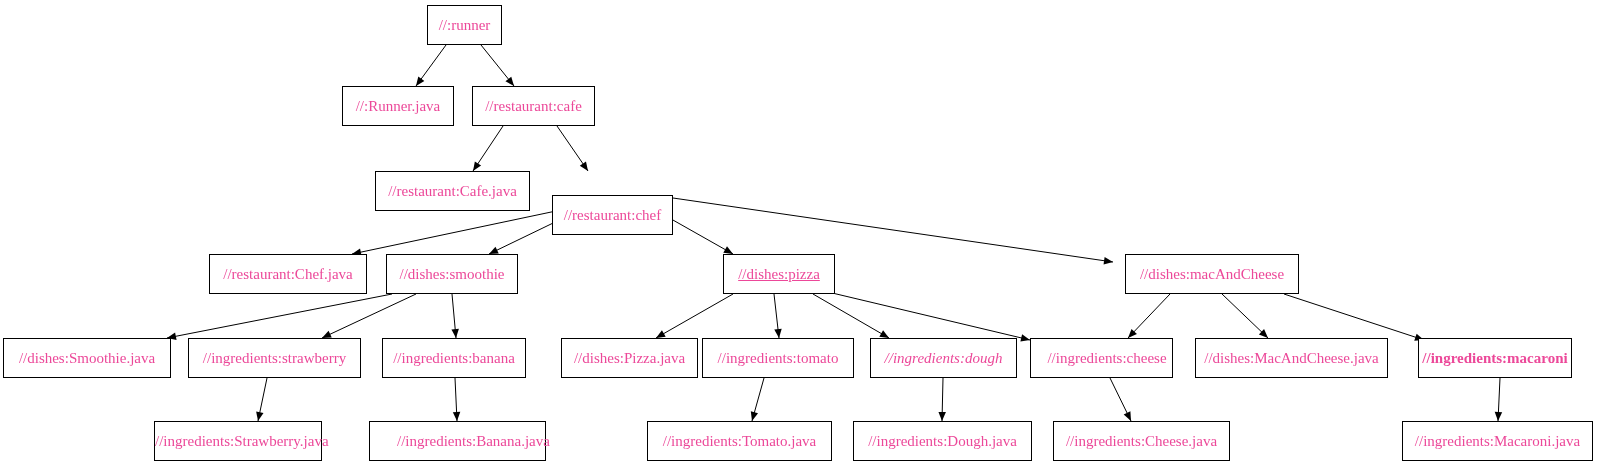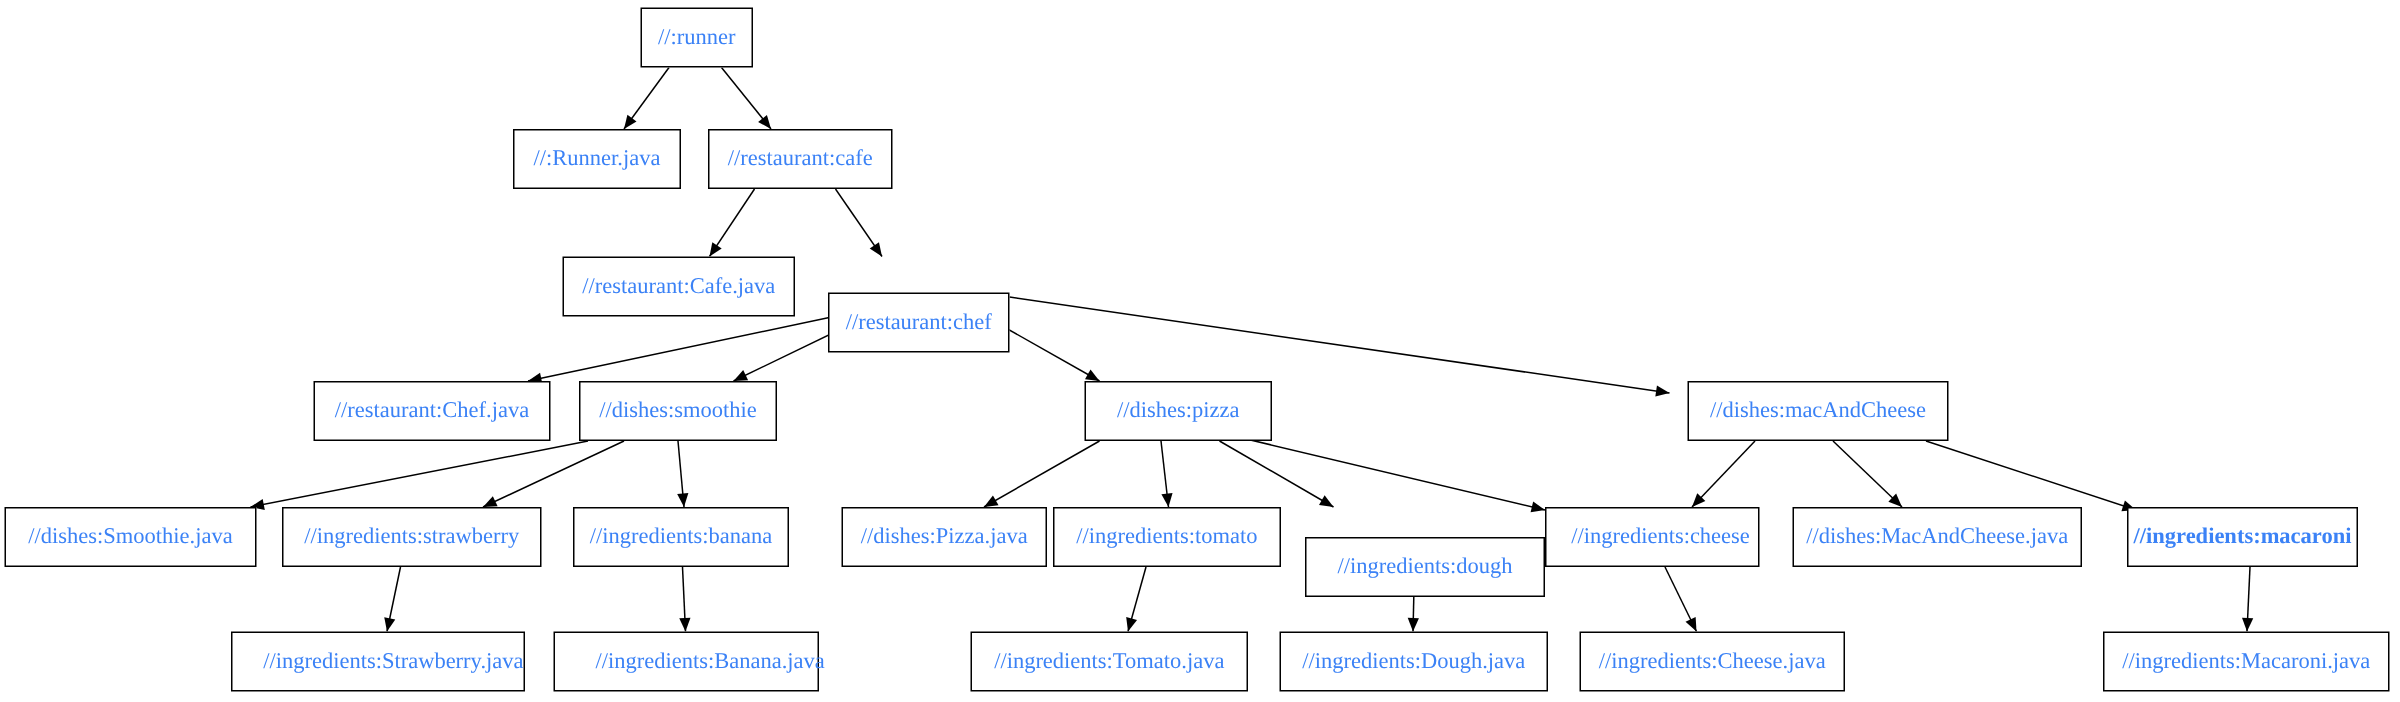--- a/index.html
+++ b/index.html
@@ -15,21 +15,21 @@
     position: absolute;
     left: 0; top: 0;
     width: 1600px; height: 468px;
   }
   .node {
     position: absolute;
     box-sizing: border-box;
     height: 40px;
     border: 1px solid #000000;
     background: #ffffff;
-    color: #3b82f6;
+    color: #ec4899;
     font-size: 15px;
     line-height: 38px;
     text-align: center;
     white-space: nowrap;
   }
   .edge-line { stroke: #000000; stroke-width: 1; fill: none; }
 </style>
 </head>
 <body>
 
@@ -68,31 +68,31 @@
       </g>
   </svg>
   <div id="nodes-layer">
       <div class="node" style="left: 427px; top: 5px; width: 75px;">//:runner</div>
       <div class="node" style="left: 342px; top: 86px; width: 112px;">//:Runner.java</div>
       <div class="node" style="left: 472px; top: 86px; width: 123px;">//restaurant:cafe</div>
       <div class="node" style="left: 375px; top: 171px; width: 155px;">//restaurant:Cafe.java</div>
       <div class="node" style="left: 552px; top: 171px; width: 121px; margin-top: 24px;">//restaurant:chef</div>
       <div class="node" style="left: 209px; top: 254px; width: 158px;">//restaurant:Chef.java</div>
       <div class="node" style="left: 386px; top: 254px; width: 132px;">//dishes:smoothie</div>
-      <div class="node" style="left: 723px; top: 254px; width: 125px;">//dishes:pizza</div>
+      <div class="node" style="left: 723px; top: 254px; width: 112px; text-decoration: underline;">//dishes:pizza</div>
       <div class="node" style="left: 1113px; top: 254px; width: 174px; margin-left: 12px;">//dishes:macAndCheese</div>
       <div class="node" style="left: 3px; top: 338px; width: 168px;">//dishes:Smoothie.java</div>
       <div class="node" style="left: 188px; top: 338px; width: 173px;">//ingredients:strawberry</div>
       <div class="node" style="left: 382px; top: 338px; width: 144px;">//ingredients:banana</div>
       <div class="node" style="left: 545px; top: 338px; width: 137px; margin-left: 16px;">//dishes:Pizza.java</div>
       <div class="node" style="left: 702px; top: 338px; width: 152px;">//ingredients:tomato</div>
-      <div class="node" style="left: 870px; top: 358px; width: 160px;">//ingredients:dough</div>
+      <div class="node" style="left: 870px; top: 338px; width: 147px; font-style: italic;">//ingredients:dough</div>
       <div class="node" style="left: 1030px; top: 338px; width: 143px; padding-left: 11px;">//ingredients:cheese</div>
       <div class="node" style="left: 1195px; top: 338px; width: 193px;">//dishes:MacAndCheese.java</div>
       <div class="node" style="left: 1418px; top: 338px; width: 154px; font-weight: bold;">//ingredients:macaroni</div>
-      <div class="node" style="left: 154px; top: 421px; width: 196px; text-align: right;">//ingredients:Strawberry.java</div>
+      <div class="node" style="left: 154px; top: 421px; width: 168px; text-align: right;">//ingredients:Strawberry.java</div>
       <div class="node" style="left: 369px; top: 421px; width: 177px; padding-left: 27px;">//ingredients:Banana.java</div>
       <div class="node" style="left: 647px; top: 421px; width: 185px;">//ingredients:Tomato.java</div>
       <div class="node" style="left: 853px; top: 421px; width: 179px;">//ingredients:Dough.java</div>
       <div class="node" style="left: 1053px; top: 421px; width: 177px;">//ingredients:Cheese.java</div>
       <div class="node" style="left: 1402px; top: 421px; width: 191px;">//ingredients:Macaroni.java</div>
     </div>
 </div>
 
 </body></html>

